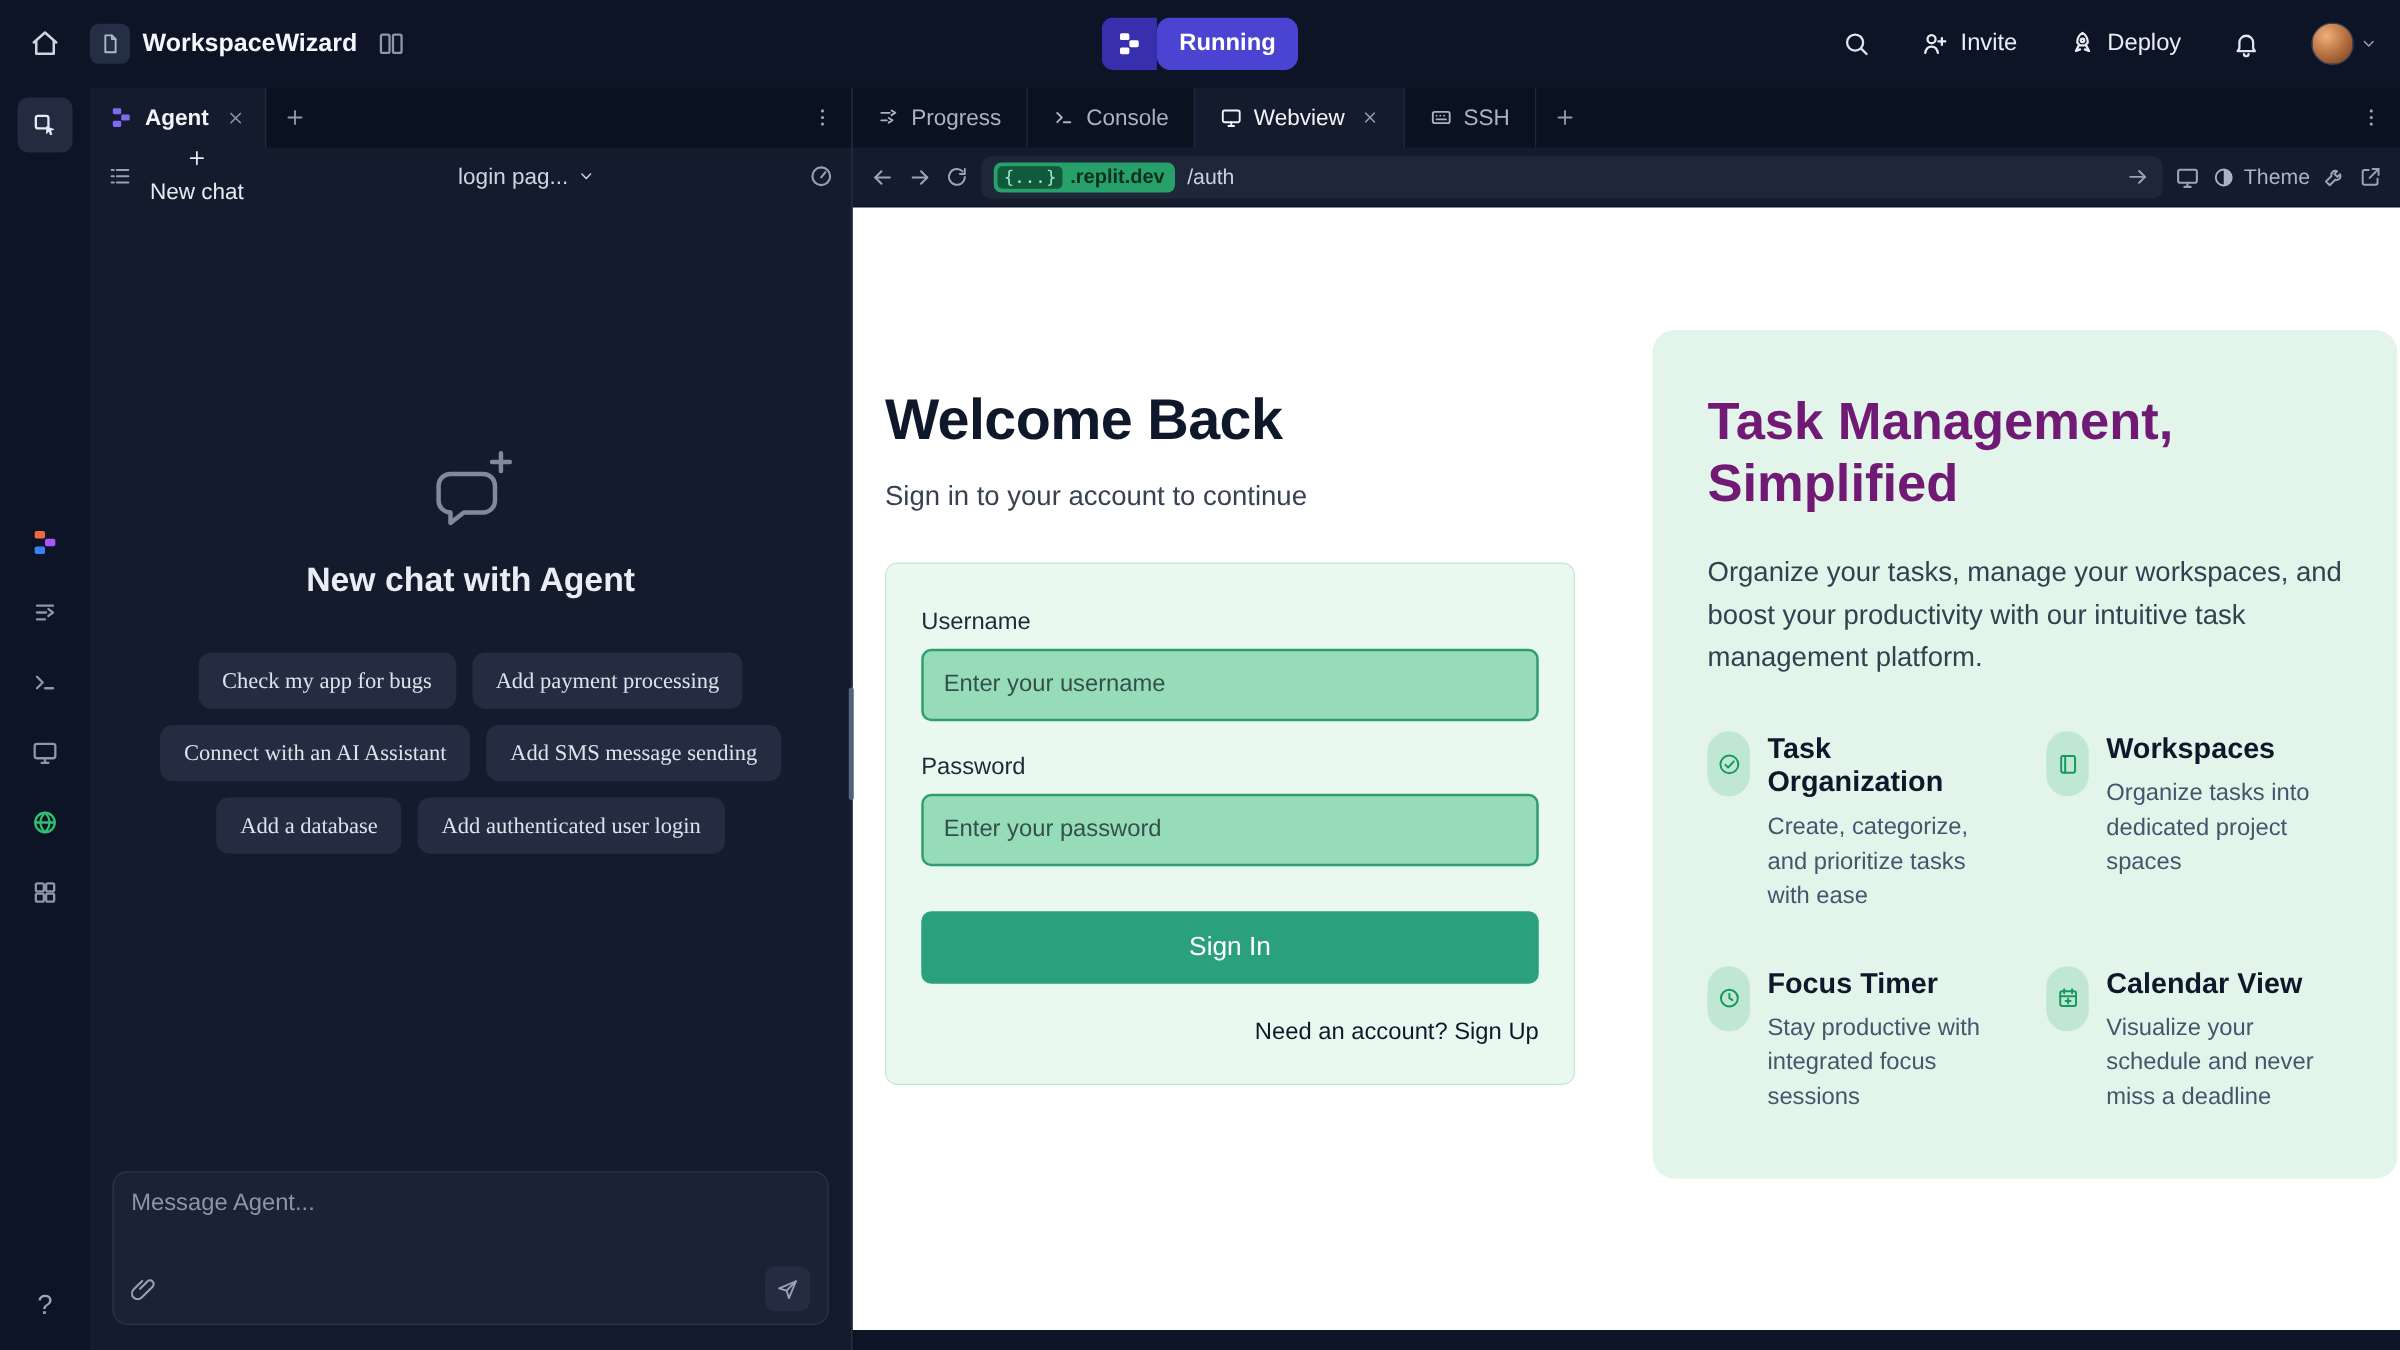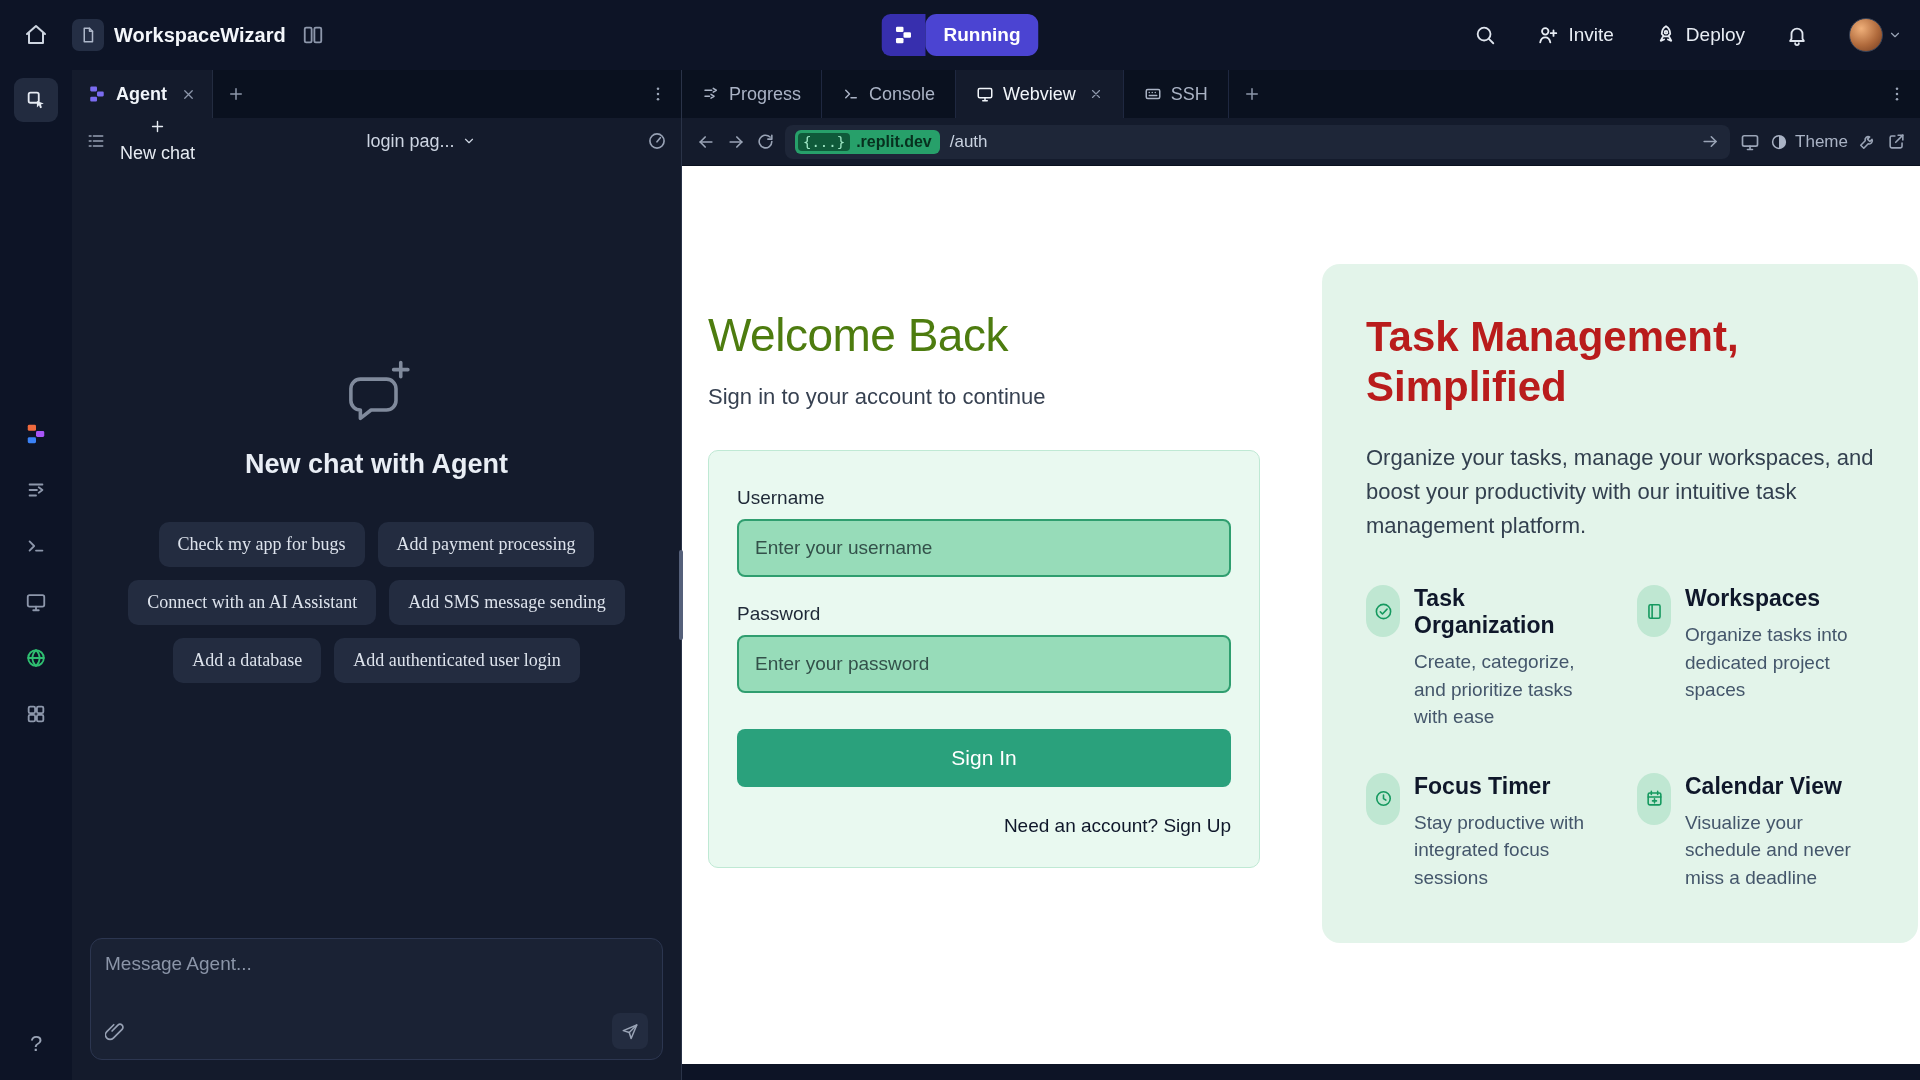--- a/index.html
+++ b/index.html
@@ -88,32 +88,32 @@
   .url-input .submit { margin-left:auto; }
   .theme-btn { display:flex; align-items:center; gap:7px; color:#aab3c5; font-size:17px; cursor:pointer; }
 
   .webview { flex:1; display:flex; flex-direction:column; min-height:0; }
   .webview-page { flex:1; background:#ffffff; overflow:hidden; color:#0f172a; }
   .webview-gap { height:16px; background:#0d1426; flex:none; }
 
   
   .page { display:flex; gap:62px; padding:98px 14px 0 26px; }
   .login-col { width:552px; padding-top:44px; flex:none; }
-  .welcome { font-size:46px; font-weight:400; color:#4d7c0f; letter-spacing:-0.5px; }
+  .welcome { font-size:46px; font-weight:700; color:#0f172a; letter-spacing:-0.5px; }
   .welcome-sub { margin-top:22px; font-size:22px; color:#374151; }
   .login-card { margin-top:40px; background:#e9f9f0; border:1px solid #bfe9d4; border-radius:10px; padding:36px 28px 30px; }
   .field-label { display:block; font-size:19px; font-weight:500; color:#1f2937; margin-bottom:10px; }
   .field-input { width:100%; height:58px; background:#97dcb9; border:2px solid #2f9e6f; border-radius:8px; padding:0 16px; font-family:inherit; font-size:19px; color:#14332a; outline:none; }
   .field-input::placeholder { color:#33514a; }
   .field + .field { margin-top:26px; }
   .signin-btn { margin-top:36px; width:100%; height:58px; background:#2aa17c; border:none; border-radius:8px; color:#fff; font-family:inherit; font-size:21px; cursor:pointer; }
   .signup-line { margin-top:28px; text-align:right; font-size:19px; color:#0f172a; cursor:pointer; }
 
   .promo-card { width:596px; background:#e3f4ea; border-radius:18px; padding:48px 44px 52px; flex:none; }
-  .promo-title { font-size:42px; font-weight:700; line-height:1.2; color:#b91c1c; max-width:420px; }
+  .promo-title { font-size:42px; font-weight:700; line-height:1.2; color:#701a75; max-width:420px; }
   .promo-desc { margin-top:28px; font-size:22px; color:#33404f; line-height:1.55; }
   .features { margin-top:42px; display:grid; grid-template-columns:1fr 1fr; column-gap:34px; row-gap:42px; }
   .feature { display:flex; gap:14px; align-items:flex-start; }
   .f-icon { width:34px; height:52px; border-radius:17px; background:#bfe7d2; display:flex; align-items:center; justify-content:center; color:#15995f; flex:none; }
   .f-title { font-size:23px; font-weight:700; color:#0f172a; }
   .f-desc { margin-top:9px; font-size:19px; color:#44566b; line-height:1.45; max-width:210px; }
 </style>
 </head>
 <body>
 

